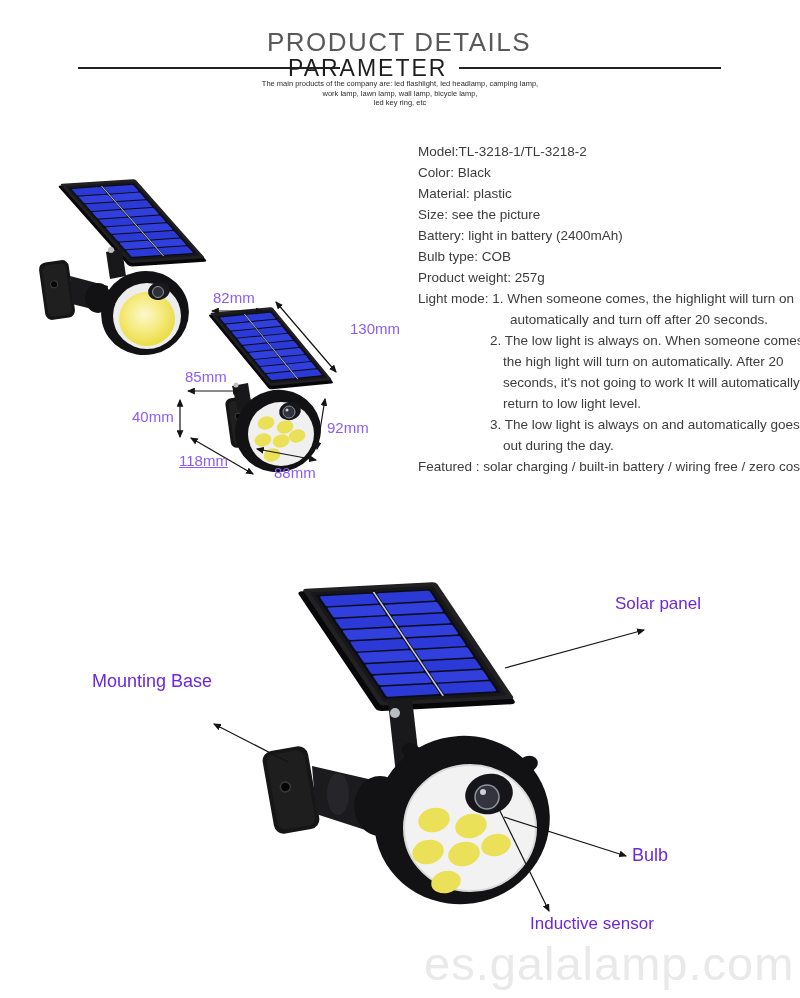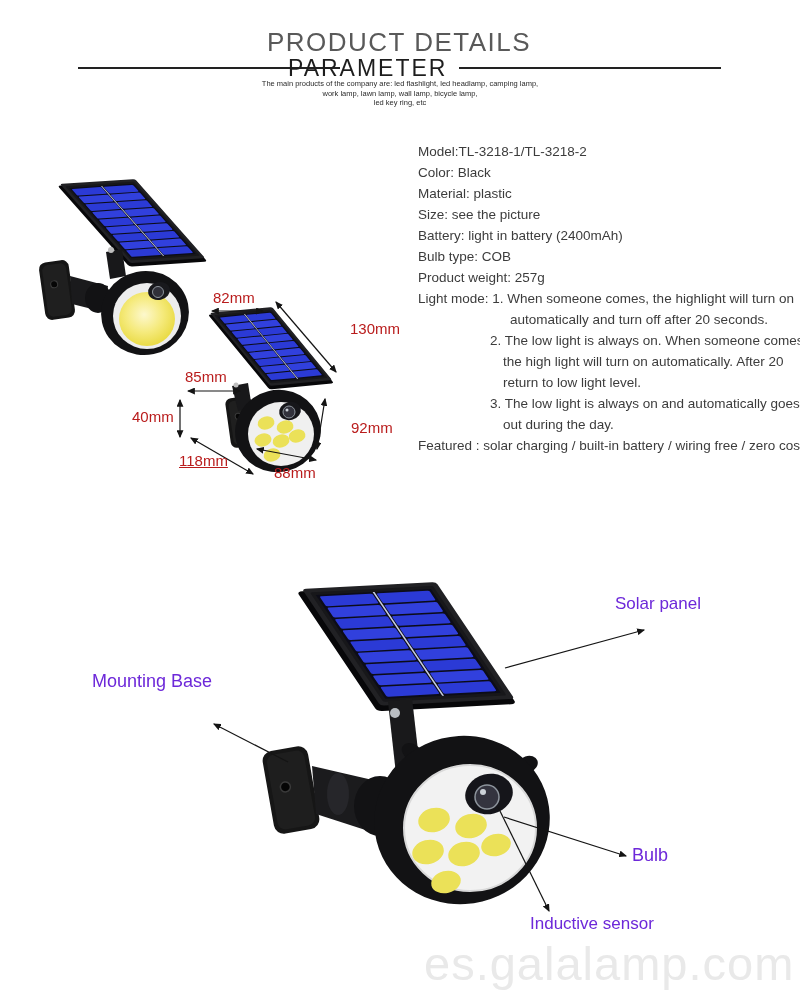--- a/index.html
+++ b/index.html
@@ -20,21 +20,21 @@
 
   
   .specs{left:418px;top:141px;width:380px;font-size:13.5px;line-height:21px;color:#3c3c3c;
          white-space:nowrap;}
   .spec-line{height:21px;}
   .ind-a{padding-left:92px;}
   .ind-b{padding-left:72px;}
   .ind-c{padding-left:85px;}
 
   
-  .dim{font-size:15px;color:#b91c1c;white-space:nowrap;}
+  .dim{font-size:15px;color:#8b5cf6;white-space:nowrap;}
 
   
   .callout{font-size:17px;color:#6d28d9;white-space:nowrap;}
   .callout-big{font-size:18px;}
 
   
   .watermark{left:424px;top:936px;font-size:47px;letter-spacing:1px;color:#e9e9e9;
              font-weight:400;white-space:nowrap;}
 
   svg.scene{position:absolute;left:0;top:0;pointer-events:none;}
@@ -246,31 +246,32 @@
     <div class="spec-line">Color: Black</div>
     <div class="spec-line">Material: plastic</div>
     <div class="spec-line">Size: see the picture</div>
     <div class="spec-line">Battery: light in battery (2400mAh)</div>
     <div class="spec-line">Bulb type: COB</div>
     <div class="spec-line">Product weight: 257g</div>
     <div class="spec-line">Light mode: 1. When someone comes, the highlight will turn on</div>
     <div class="spec-line ind-a">automatically and turn off after 20 seconds.</div>
     <div class="spec-line ind-b">2. The low light is always on. When someone comes,</div>
     <div class="spec-line ind-c">the high light will turn on automatically. After 20</div>
+    <div class="spec-line ind-c">seconds, it's not going to work It will automatically</div>
     <div class="spec-line ind-c">return to low light level.</div>
     <div class="spec-line ind-b">3. The low light is always on and automatically goes</div>
     <div class="spec-line ind-c">out during the day.</div>
     <div class="spec-line">Featured : solar charging / built-in battery / wiring free / zero cost</div>
   </div>
 
   <div class="abs dim txt" style="left:213px;top:289px;">82mm</div>
   <div class="abs dim txt" style="left:306px;top:320px;margin-left:44px;">130mm</div>
   <div class="abs dim txt" style="left:185px;top:368px;">85mm</div>
   <div class="abs dim txt" style="left:132px;top:408px;">40mm</div>
-  <div class="abs dim txt" style="left:327px;top:419px;margin-left:24px;">92mm</div>
+  <div class="abs dim txt" style="left:327px;top:419px;">92mm</div>
   <div class="abs dim txt" style="left:179px;top:452px;text-decoration:underline;">118mm</div>
   <div class="abs dim txt" style="left:274px;top:464px;">88mm</div>
 
   <div class="abs callout txt" style="left:615px;top:594px;">Solar panel</div>
   <div class="abs callout callout-big txt" style="left:92px;top:671px;">Mounting Base</div>
   <div class="abs callout callout-big txt" style="left:632px;top:845px;">Bulb</div>
   <div class="abs callout txt" style="left:530px;top:914px;">Inductive sensor</div>
 
   <div class="abs watermark txt">es.galalamp.com</div>
 </div>

